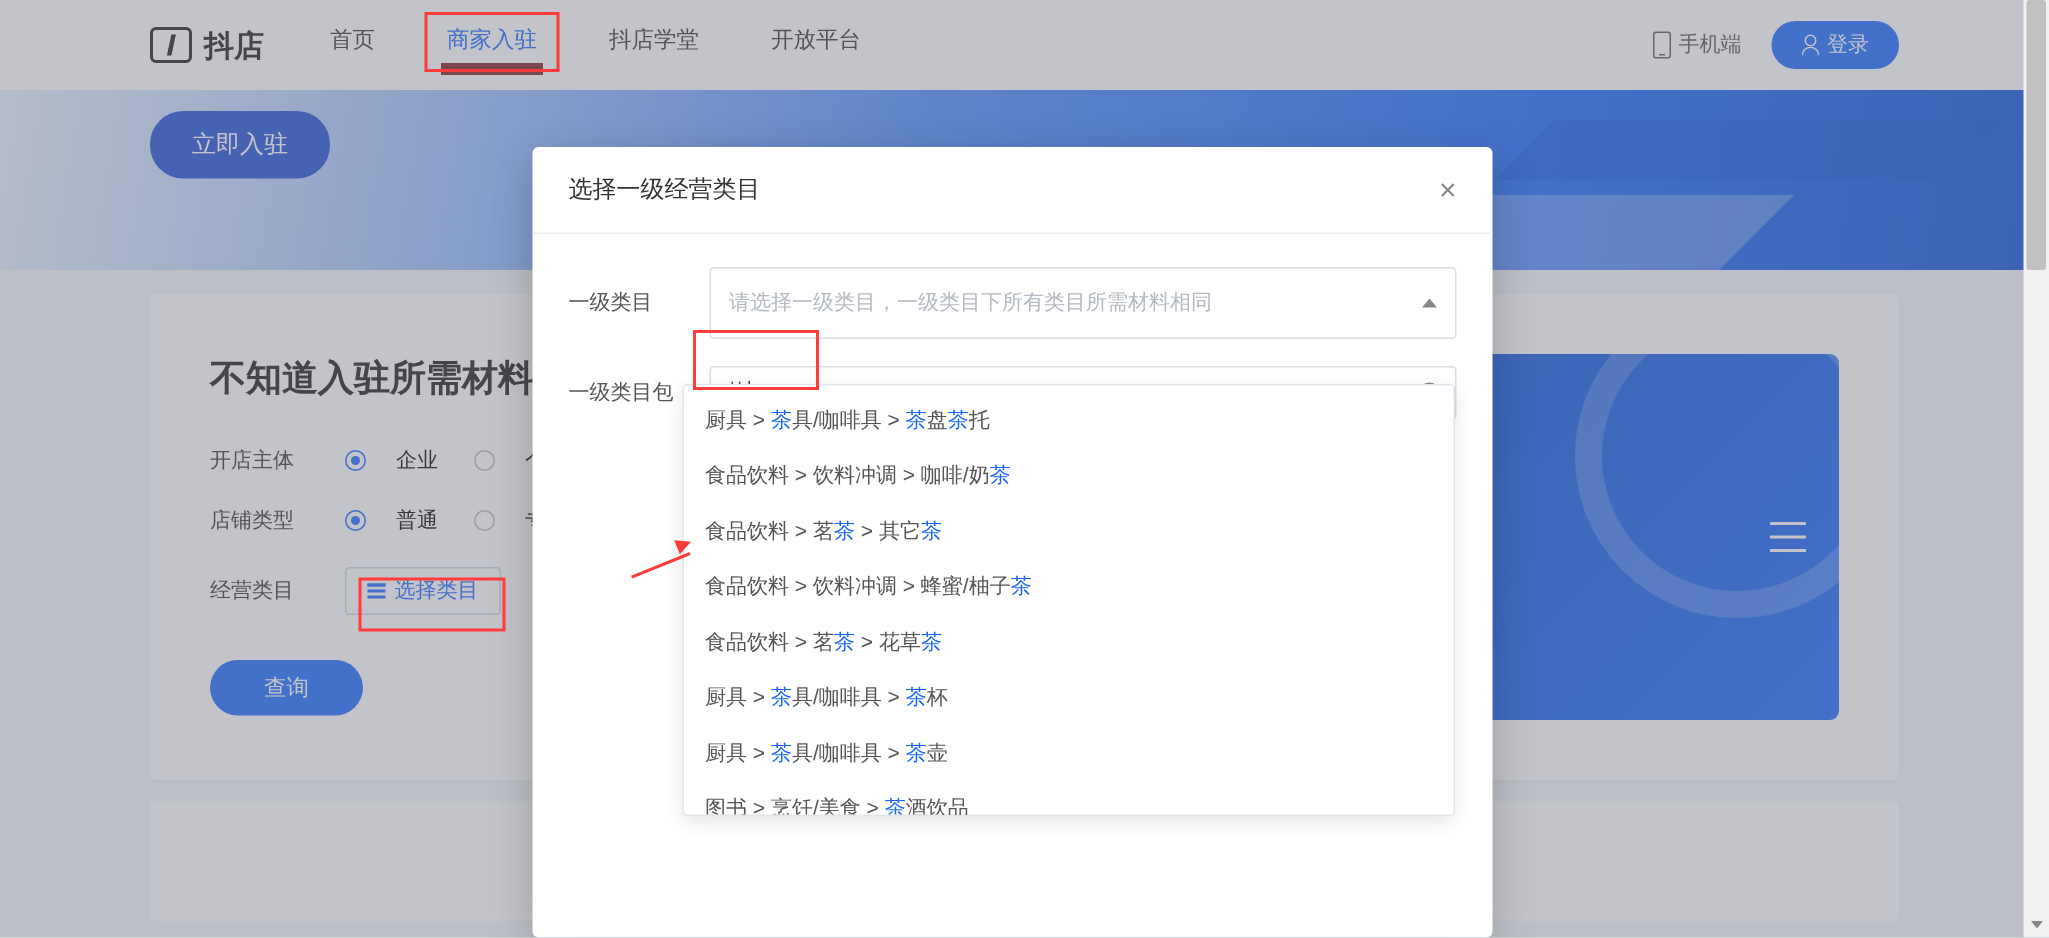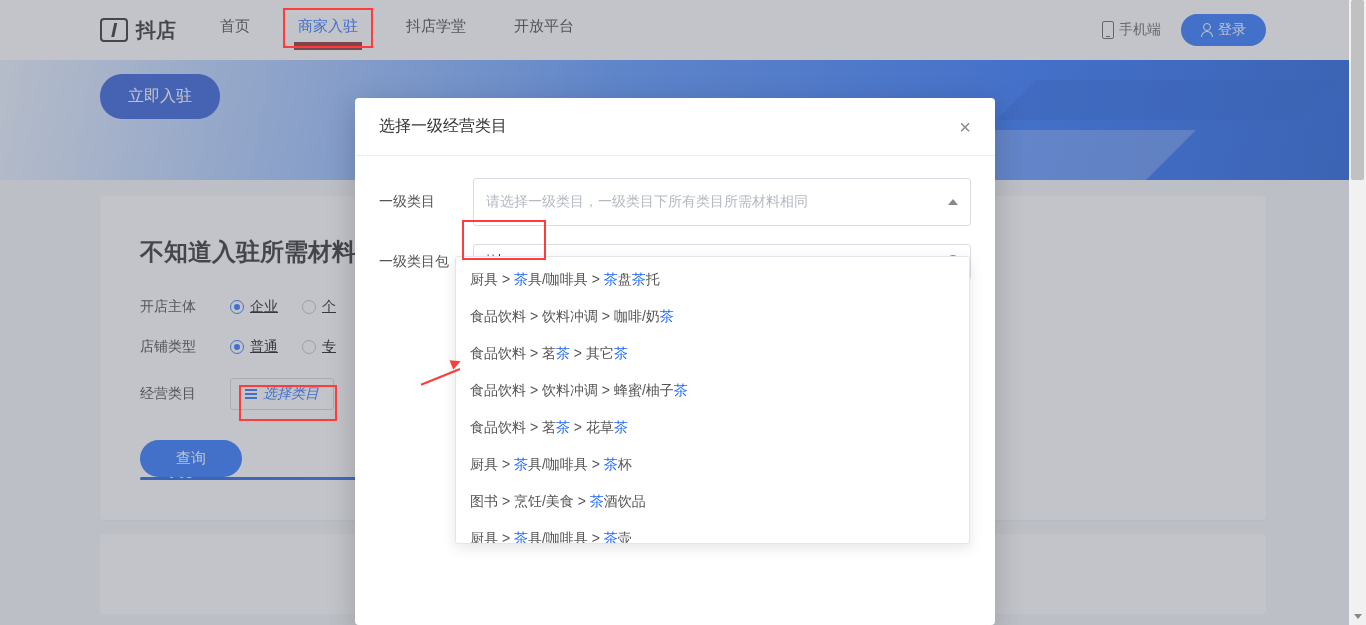--- a/index.html
+++ b/index.html
@@ -43,31 +43,31 @@
       background: linear-gradient(100deg,#e8f1ff 0%,#4a8cff 45%,#1966ff 75%,#0b4fd8 100%);
       overflow:hidden;
     }
     .hero::before,.hero::after{content:"";position:absolute;background:rgba(255,255,255,.25);}
     .hero::before{width:400px;height:60px;right:200px;top:70px;transform:skewX(-45deg);}
     .hero::after{width:300px;height:40px;right:50px;top:20px;transform:skewX(-45deg);background:rgba(11,79,216,.4);}
     .hero-btn{position:absolute;top:74px;left:100px;background:#1d4ed8;color:#fff;border:none;border-radius:22px;padding:12px 28px;font-size:16px;cursor:pointer;z-index:2;}
     
     
     .main-card{position:absolute;top:196px;left:100px;right:100px;height:324px;background:#fff;border-radius:4px;padding:40px;
-      display:flex; box-shadow:0 1px 3px rgba(0,0,0,.05);flex-direction:column;}
+      display:flex; box-shadow:0 1px 3px rgba(0,0,0,.05);}
     .card-left{flex:1;}
     .card-title{font-size:24px;font-weight:600;color:#1a1a1a;margin-bottom:30px;}
     .form-row{display:flex;align-items:center;gap:30px;margin-bottom:22px;font-size:14px;}
     .form-label{width:60px;color:#333;}
     .radio-grp{display:flex;gap:24px;}
-    .radio{display:flex;align-items:center;gap:6px;cursor:pointer;text-decoration:underline;}
+    .radio{display:flex;align-items:center;gap:20px;cursor:pointer;}
     .radio-dot{width:14px;height:14px;border:1px solid #bbb;border-radius:50%;position:relative;}
     .radio.checked .radio-dot{border-color:#1966ff;}
     .radio.checked .radio-dot::after{content:"";position:absolute;inset:3px;background:#1966ff;border-radius:50%;}
-    .select-cat{display:flex;align-items:center;gap:6px;color:#1966ff;border:1px solid #d0d6e0;border-radius:3px;padding:6px 14px;cursor:pointer;font-size:14px;font-style:italic;}
+    .select-cat{display:flex;align-items:center;gap:6px;color:#1966ff;border:1px solid #d0d6e0;border-radius:3px;padding:6px 14px;cursor:pointer;font-size:14px;}
     .list-icon{width:12px;height:10px;position:relative;}
     .list-icon::before,.list-icon::after{content:"";position:absolute;left:0;right:0;height:1.5px;background:#1966ff;}
     .list-icon::before{top:0;box-shadow:0 4px 0 #1966ff,0 8px 0 #1966ff;}
     .query-btn{background:#1966ff;color:#fff;border:none;border-radius:20px;padding:9px 36px;font-size:15px;cursor:pointer;margin-top:8px;}
     
     .card-right{width:380px;background:linear-gradient(135deg,#0b4fd8,#1966ff);border-radius:6px;position:relative;overflow:hidden;display:flex;flex-direction:column;justify-content:center;padding-left:28px;}
     .card-right::before{content:"";position:absolute;right:-40px;top:-40px;width:180px;height:180px;border:18px solid rgba(255,255,255,.18);border-radius:50%;}
     .guide-title{color:#fff;font-size:28px;font-weight:600;}
     .guide-sub{color:#e3edff;font-size:15px;margin-top:8px;}
     .guide-menu{position:absolute;right:22px;top:50%;transform:translateY(-50%);}
@@ -228,22 +228,22 @@
 </div>
 
 <div class="dropdown">
   <div class="dd-list" id="dd-list">
       <div class="dd-item">厨具 &gt; <span class="hl">茶</span>具/咖啡具 &gt; <span class="hl">茶</span>盘<span class="hl">茶</span>托</div>
       <div class="dd-item">食品饮料 &gt; 饮料冲调 &gt; 咖啡/奶<span class="hl">茶</span></div>
       <div class="dd-item">食品饮料 &gt; 茗<span class="hl">茶</span> &gt; 其它<span class="hl">茶</span></div>
       <div class="dd-item">食品饮料 &gt; 饮料冲调 &gt; 蜂蜜/柚子<span class="hl">茶</span></div>
       <div class="dd-item">食品饮料 &gt; 茗<span class="hl">茶</span> &gt; 花草<span class="hl">茶</span></div>
       <div class="dd-item">厨具 &gt; <span class="hl">茶</span>具/咖啡具 &gt; <span class="hl">茶</span>杯</div>
+      <div class="dd-item">厨具 &gt; <span class="hl">茶</span>具/咖啡具 &gt; <span class="hl">茶</span>壶</div>
       <div class="dd-item">图书 &gt; 烹饪/美食 &gt; <span class="hl">茶</span>酒饮品</div>
-      <div class="dd-item">厨具 &gt; <span class="hl">茶</span>具/咖啡具 &gt; <span class="hl">茶</span>壶</div>
     </div>
 </div>
 
 <div class="redbox nav-box"></div>
 <div class="redbox search-box"></div>
 <div class="redbox select-box"></div>
 <div class="arrow">
   <div class="arrow-line"></div>
     <div class="arrow-head"></div>
 </div>

